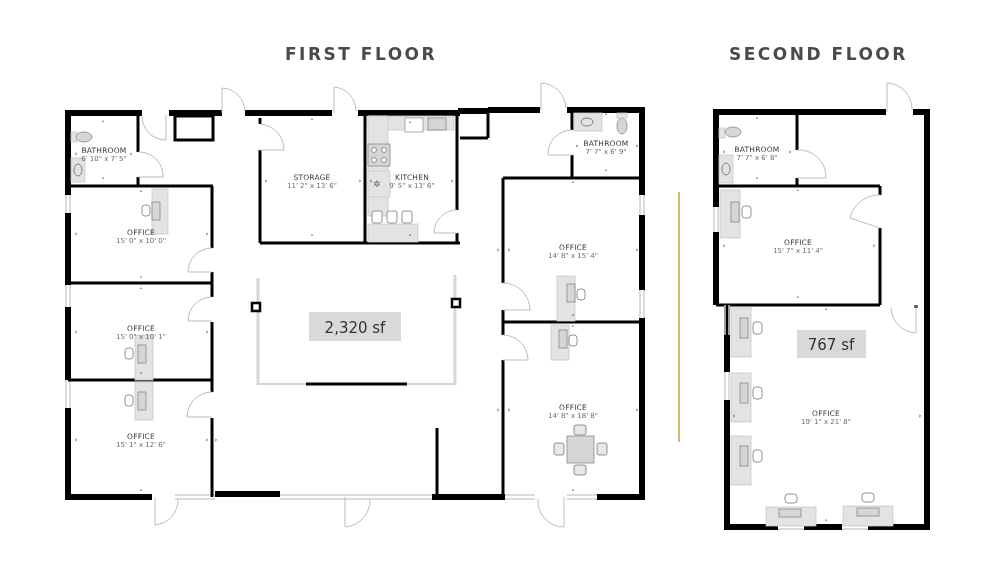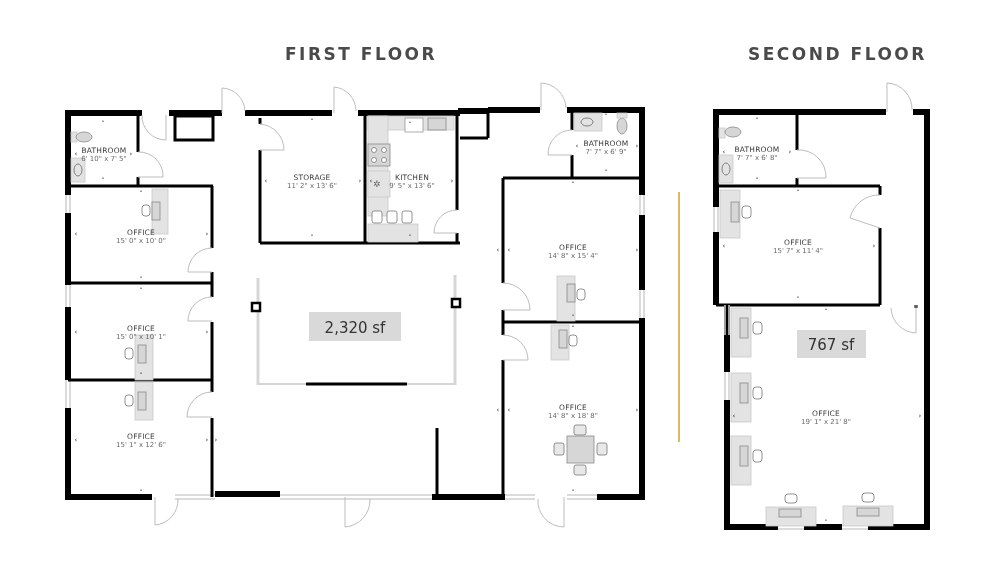--- a/index.html
+++ b/index.html
@@ -1,19 +1,19 @@
 <!DOCTYPE html>
 <html><head>
 <meta charset="utf-8">
 <style>
   html, body { margin:0; padding:0; background:#ffffff; }
   body { width:984px; height:587px; position:relative; overflow:hidden; font-family:"DejaVu Sans", sans-serif; }
   .floor-title { position:absolute; top:44px; font-family:"DejaVu Sans", sans-serif; font-weight:bold; font-size:17px; letter-spacing:2.5px; color:#4a4a4a; }
   #first-title { left:285px; }
-  #second-title { left:748px; }
+  #second-title { left:729px; }
   svg { position:absolute; left:0; top:0; }
   .thin { stroke:#000; stroke-width:3; fill:none; }
   .thick { stroke:#000; stroke-width:6; fill:none; }
   .door { stroke:#bdbdbd; stroke-width:1; fill:none; }
   .window { stroke:#cfcfcf; stroke-width:1.5; fill:none; }
   .fixture { fill:#e3e3e3; stroke:#c9c9c9; stroke-width:0.8; }
   .furn { fill:#d6d6d6; stroke:#8a8a8a; stroke-width:0.8; }
   .lbl-name { font-family:"DejaVu Sans", sans-serif; font-size:7.5px; fill:#3a3a3a; text-anchor:middle; letter-spacing:0.2px; }
   .lbl-dim { font-family:"DejaVu Sans", sans-serif; font-size:7px; fill:#6b6b6b; text-anchor:middle; }
   .arrow { font-family:"DejaVu Sans", sans-serif; font-size:7px; fill:#222; text-anchor:middle; }

